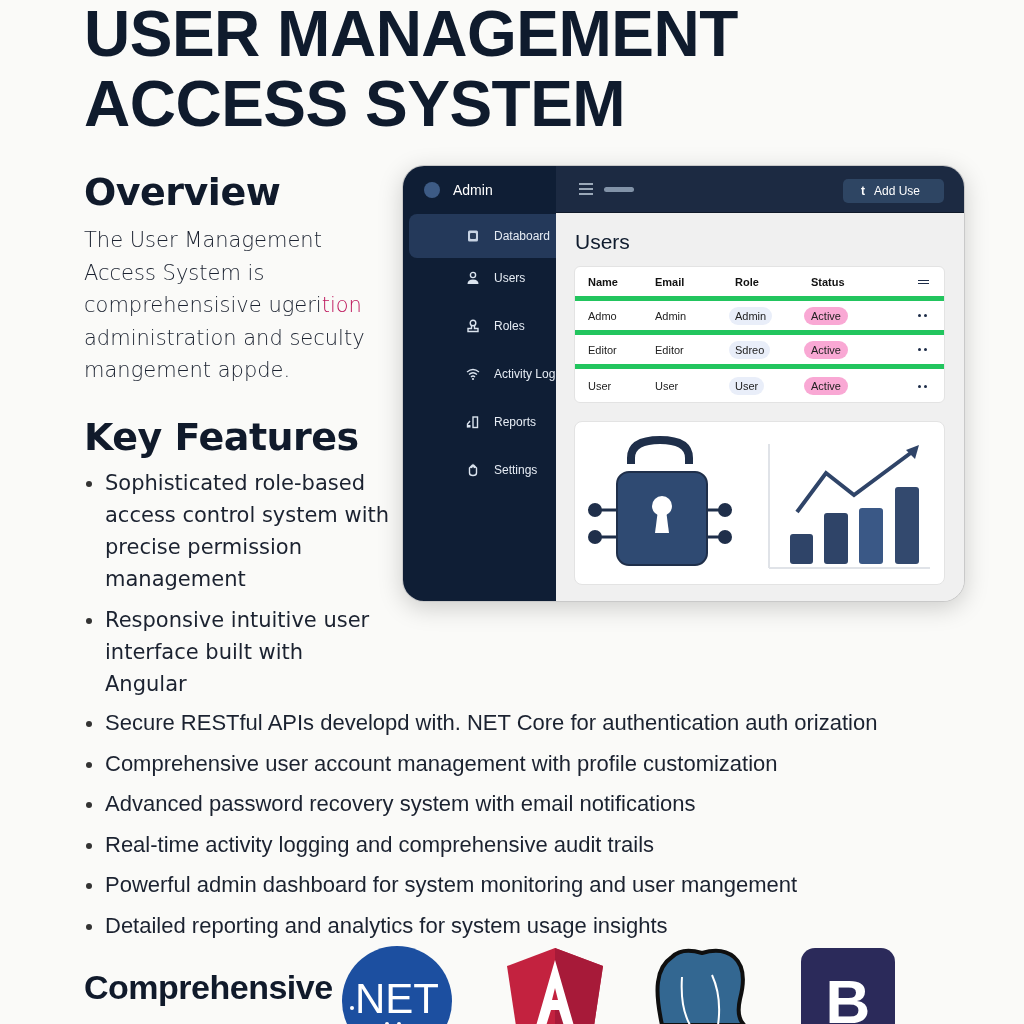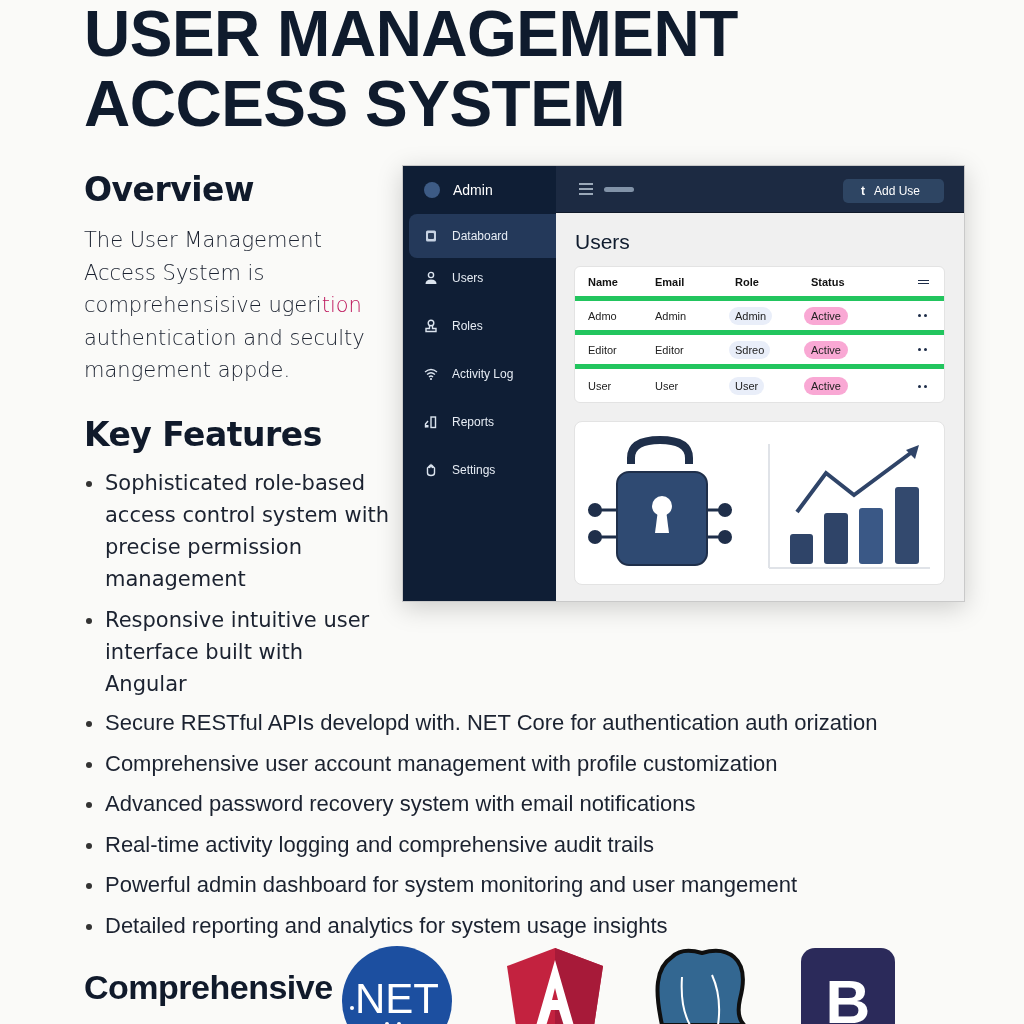--- a/index.html
+++ b/index.html
@@ -14,21 +14,21 @@
     position: absolute; left: 84px; top: 0px;
     font-family: "Liberation Sans", sans-serif;
     font-weight: 700; font-size: 64px; line-height: 64px;
     color: #0f1b2d; letter-spacing: -0.5px;
   }
   .title div { white-space: nowrap; }
   .title .l1 { position: absolute; top: 2px; left: 0; }
   .title .l2 { position: absolute; top: 72px; left: 0; }
 
   .h2 {
-    position: absolute; font-weight: 700; font-size: 33px; color: #101a2b;
+    position: absolute; font-weight: 700; font-size: 38px; color: #101a2b;
     font-family: "DejaVu Sans", sans-serif; letter-spacing: -0.5px;
   }
   .overview-h { left: 84px; top: 170px; }
   .features-h { left: 84px; top: 415px; }
   .tech-h { left: 84px; top: 968px; font-family: "Liberation Sans", sans-serif; font-size: 34px; }
 
   .overview-text {
     position: absolute; left: 84px; top: 224px; width: 290px;
     font-size: 21px; line-height: 32.5px; color: #1b2230;
     font-family: "DejaVu Sans", sans-serif; font-weight: 300;
@@ -46,35 +46,35 @@
     border-radius: 50%; background: #333;
   }
   .features li.narrow { width: 310px; line-height: 32px; margin-bottom: 9px; }
   .features li.narrow::before { top: 14px; }
   .features li.wide { white-space: nowrap; line-height: 28px; margin-bottom: 12.5px; font-family: "Liberation Sans", sans-serif; font-size: 22px; }
   .features li.wide::before { top: 12px; }
 
   
   .app {
     position: absolute; left: 402px; top: 165px; width: 563px; height: 437px;
-    border-radius: 0; overflow: hidden;
+    border-radius: 22px; overflow: hidden;
     box-shadow: 0 6px 24px rgba(0,0,0,0.18);
     background: #f1f1f1; border: 1px solid #c9c9c9;
   }
   .sidebar {
     position: absolute; left: 0; top: 0; width: 153px; height: 100%;
     background: #0f1e35;
   }
   .sb-head { position: absolute; left: 0; top: 0; height: 48px; width: 153px; display: flex; align-items: center; }
   .sb-avatar { width: 16px; height: 16px; border-radius: 50%; background: #3d5b85; margin-left: 21px; }
   .sb-title { margin-left: 13px; color: #fff; font-size: 14px; }
   .sb-items { position: absolute; top: 48px; left: 0; width: 153px; }
   .sb-item {
     display: flex; align-items: center; height: 40px; margin: 0 0 8px 6px;
-    color: #e6ecf4; font-size: 12px; cursor: pointer;
+    color: #e6ecf4; font-size: 12px; cursor: pointer; padding-left: 42px;
   }
   .sb-item.active { background: #24395a; border-radius: 8px 0 0 8px; height: 44px; margin-bottom: 0; }
   .sb-icon { width: 16px; height: 16px; margin-left: 14px; margin-right: 13px; display: flex; align-items: center; justify-content: center; }
   .sb-icon svg { width: 14px; height: 14px; }
 
   .topbar {
     position: absolute; left: 153px; top: 0; right: 0; height: 47px;
     background: #1c2a42; border-bottom: 1px solid #101a2a;
   }
   .hamburger { position: absolute; left: 23px; top: 17px; width: 14px; height: 12px; }
@@ -123,21 +123,21 @@
 <div class="title">
   <div class="l1">USER MANAGEMENT</div>
   <div class="l2">ACCESS SYSTEM</div>
 </div>
 
 <div class="h2 overview-h">Overview</div>
 <div class="overview-text">
   <div>The User Management</div>
   <div>Access System is</div>
   <div><span>comprehensisive ugeri</span><span class="fade">tion</span></div>
-  <div>authentication and seculty</div>
+  <div>administration and seculty</div>
   <div>mangement appde.</div>
 </div>
 
 <div class="h2 features-h">Key Features</div>
 <ul class="features">
   <li class="narrow">Sophisticated role-based access control system with precise permission management</li>
   <li class="narrow" style="width:290px;">Responsive intuitive user interface built with Angular</li>
   <li class="wide">Secure RESTful APIs developd with. NET Core for authentication auth orization</li>
   <li class="wide">Comprehensive user account management with profile customization</li>
   <li class="wide">Advanced password recovery system with email notifications</li>

